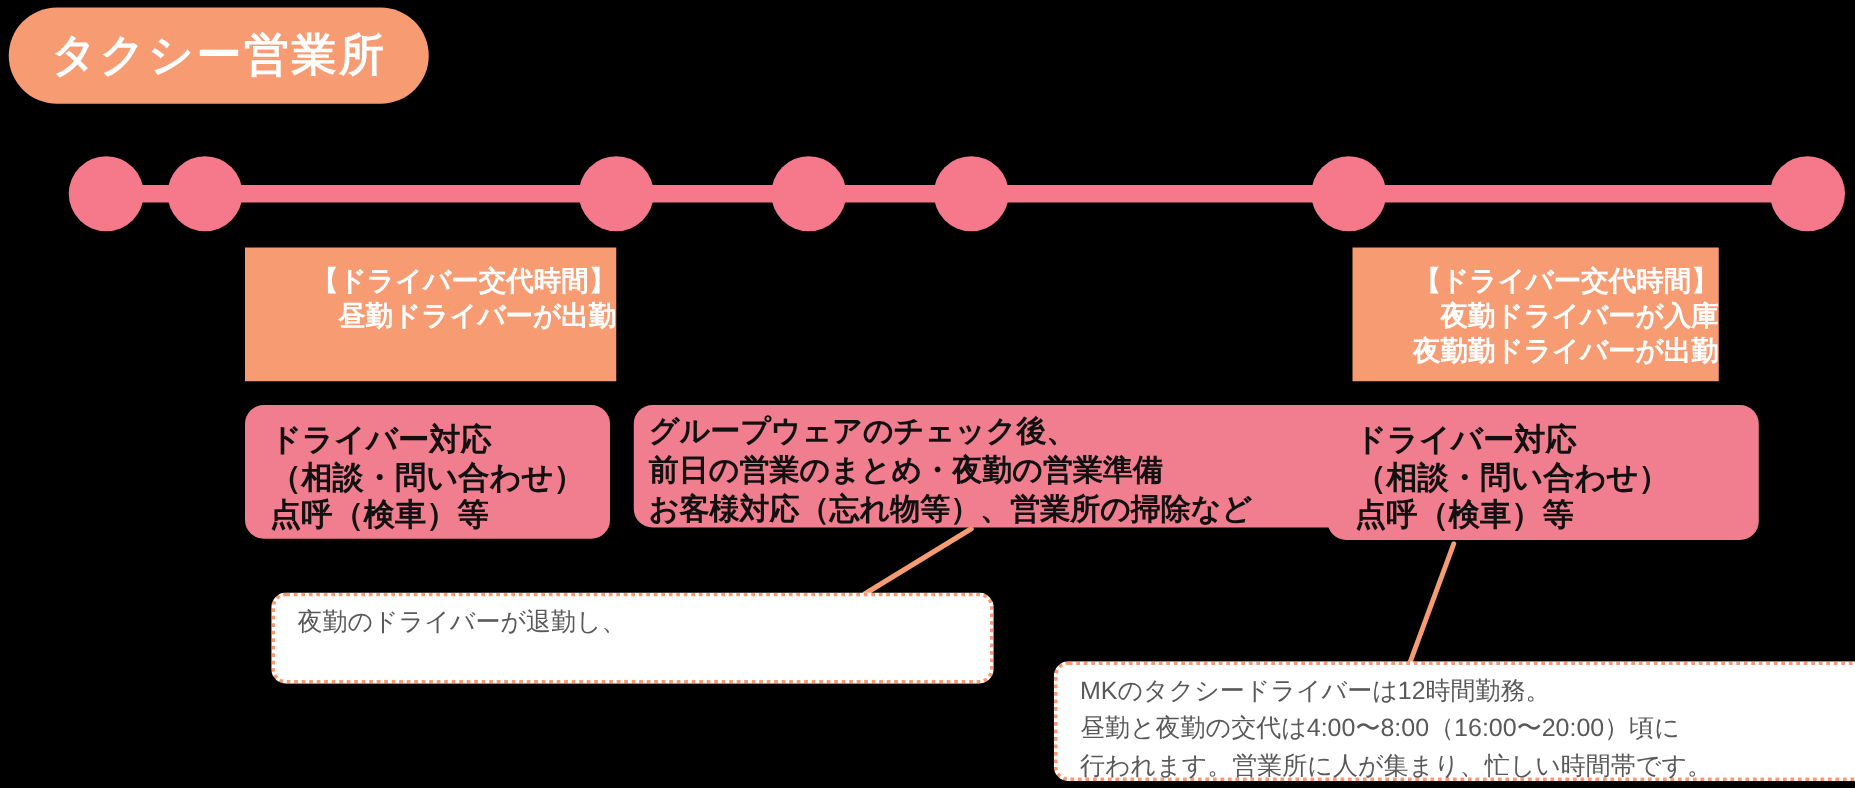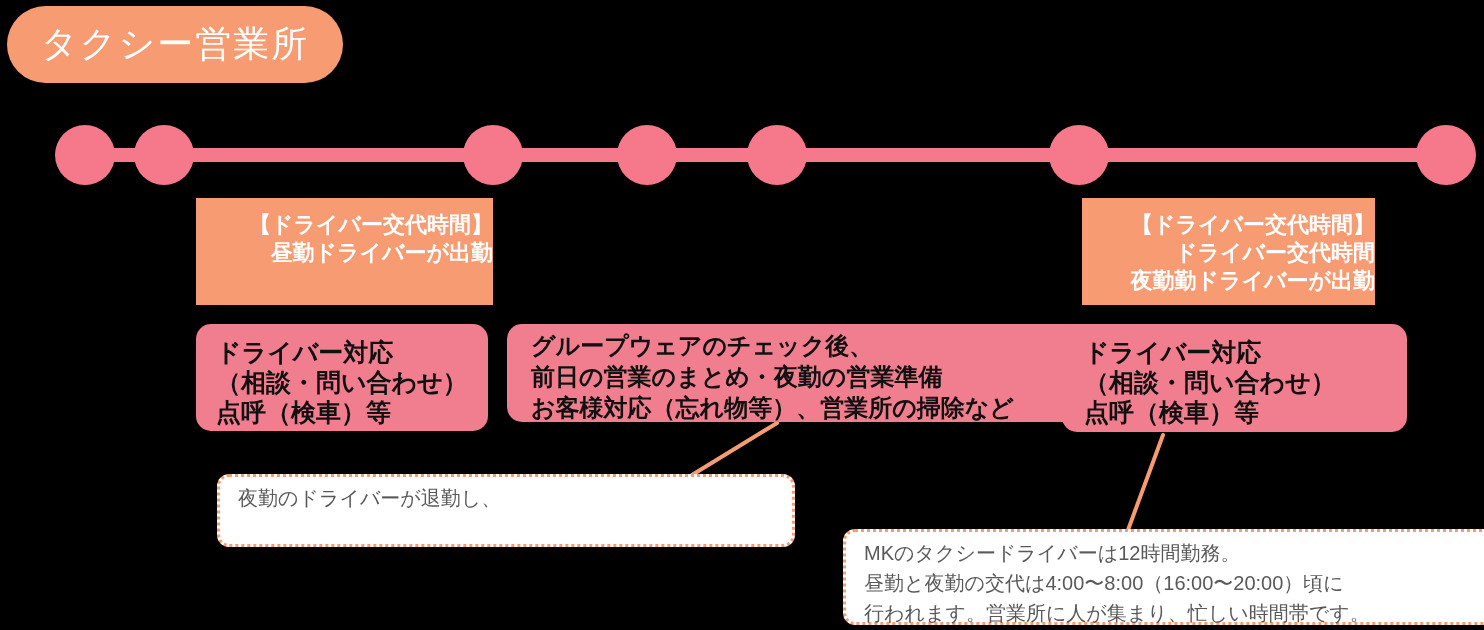--- a/index.html
+++ b/index.html
@@ -20,21 +20,21 @@
     position: absolute;
     left: 7px; top: 6px;
     width: 336px; height: 77px;
     background: var(--orange);
     border-radius: 40px;
     display: flex; align-items: center; justify-content: center;
   }
   .title-pill span {
     color: var(--white_text);
     font-size: 36px;
-    font-weight: 400;
+    font-weight: 700;
     letter-spacing: 2px;
   }
   
   .tl-line {
     position: absolute;
     left: 85px; top: 148px;
     width: 1361px; height: 14px;
     background: var(--pink);
   }
   .node {
@@ -84,21 +84,21 @@
   .task-box.driver-left {
     left: 196px; top: 324px;
     width: 292px; height: 107px;
     font-size: 25px; line-height: 30px;
     padding: 13px 0 0 20px;
   }
   .task-box.office-work {
     left: 507px; top: 324px;
     width: 620px; height: 98px;
     font-size: 24px; line-height: 31px;
-    padding: 6px 0 0 24px;
+    padding: 6px 0 0 12px;
   }
   .task-box.driver-right {
     left: 1062px; top: 324px;
     width: 345px; height: 108px;
     font-size: 25px; line-height: 30px;
     padding: 13px 0 0 22px;
   }
   
   .note-box {
     position: absolute;
@@ -136,21 +136,21 @@
     <line x1="777" y1="423" x2="692" y2="475"></line>
     <line x1="1163" y1="435" x2="1128" y2="530"></line>
   </svg>
 
   <div class="shift-box left">
     <div>【ドライバー交代時間】</div>
     <div>昼勤ドライバーが出勤</div>
   </div>
   <div class="shift-box right">
     <div>【ドライバー交代時間】</div>
-    <div>ドライバー交代時間</div>
+    <div>夜勤ドライバーが入庫</div>
     <div>夜勤勤ドライバーが出勤</div>
   </div>
 
   <div class="task-box driver-left">
     <div>ドライバー対応</div>
     <div>（相談・問い合わせ）</div>
     <div>点呼（検車）等</div>
   </div>
   <div class="task-box office-work">
     <div>グループウェアのチェック後、</div>

